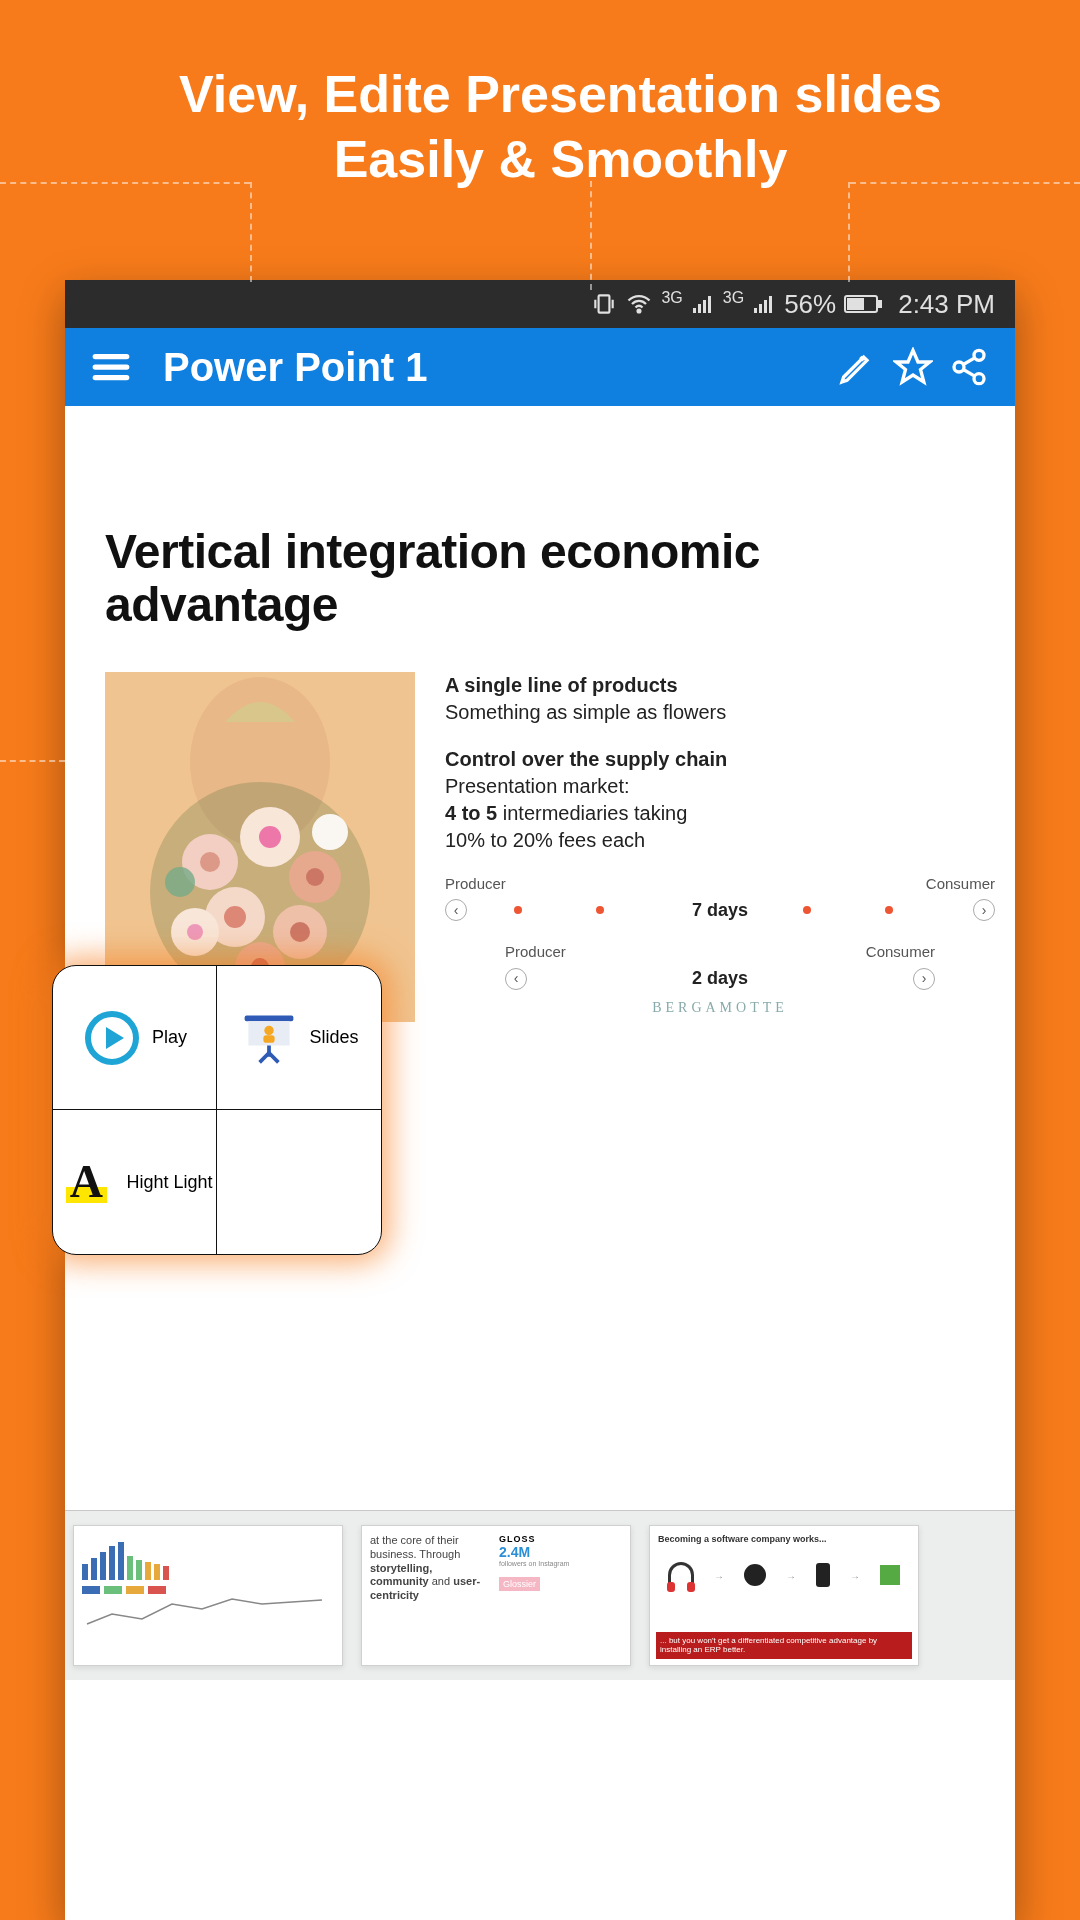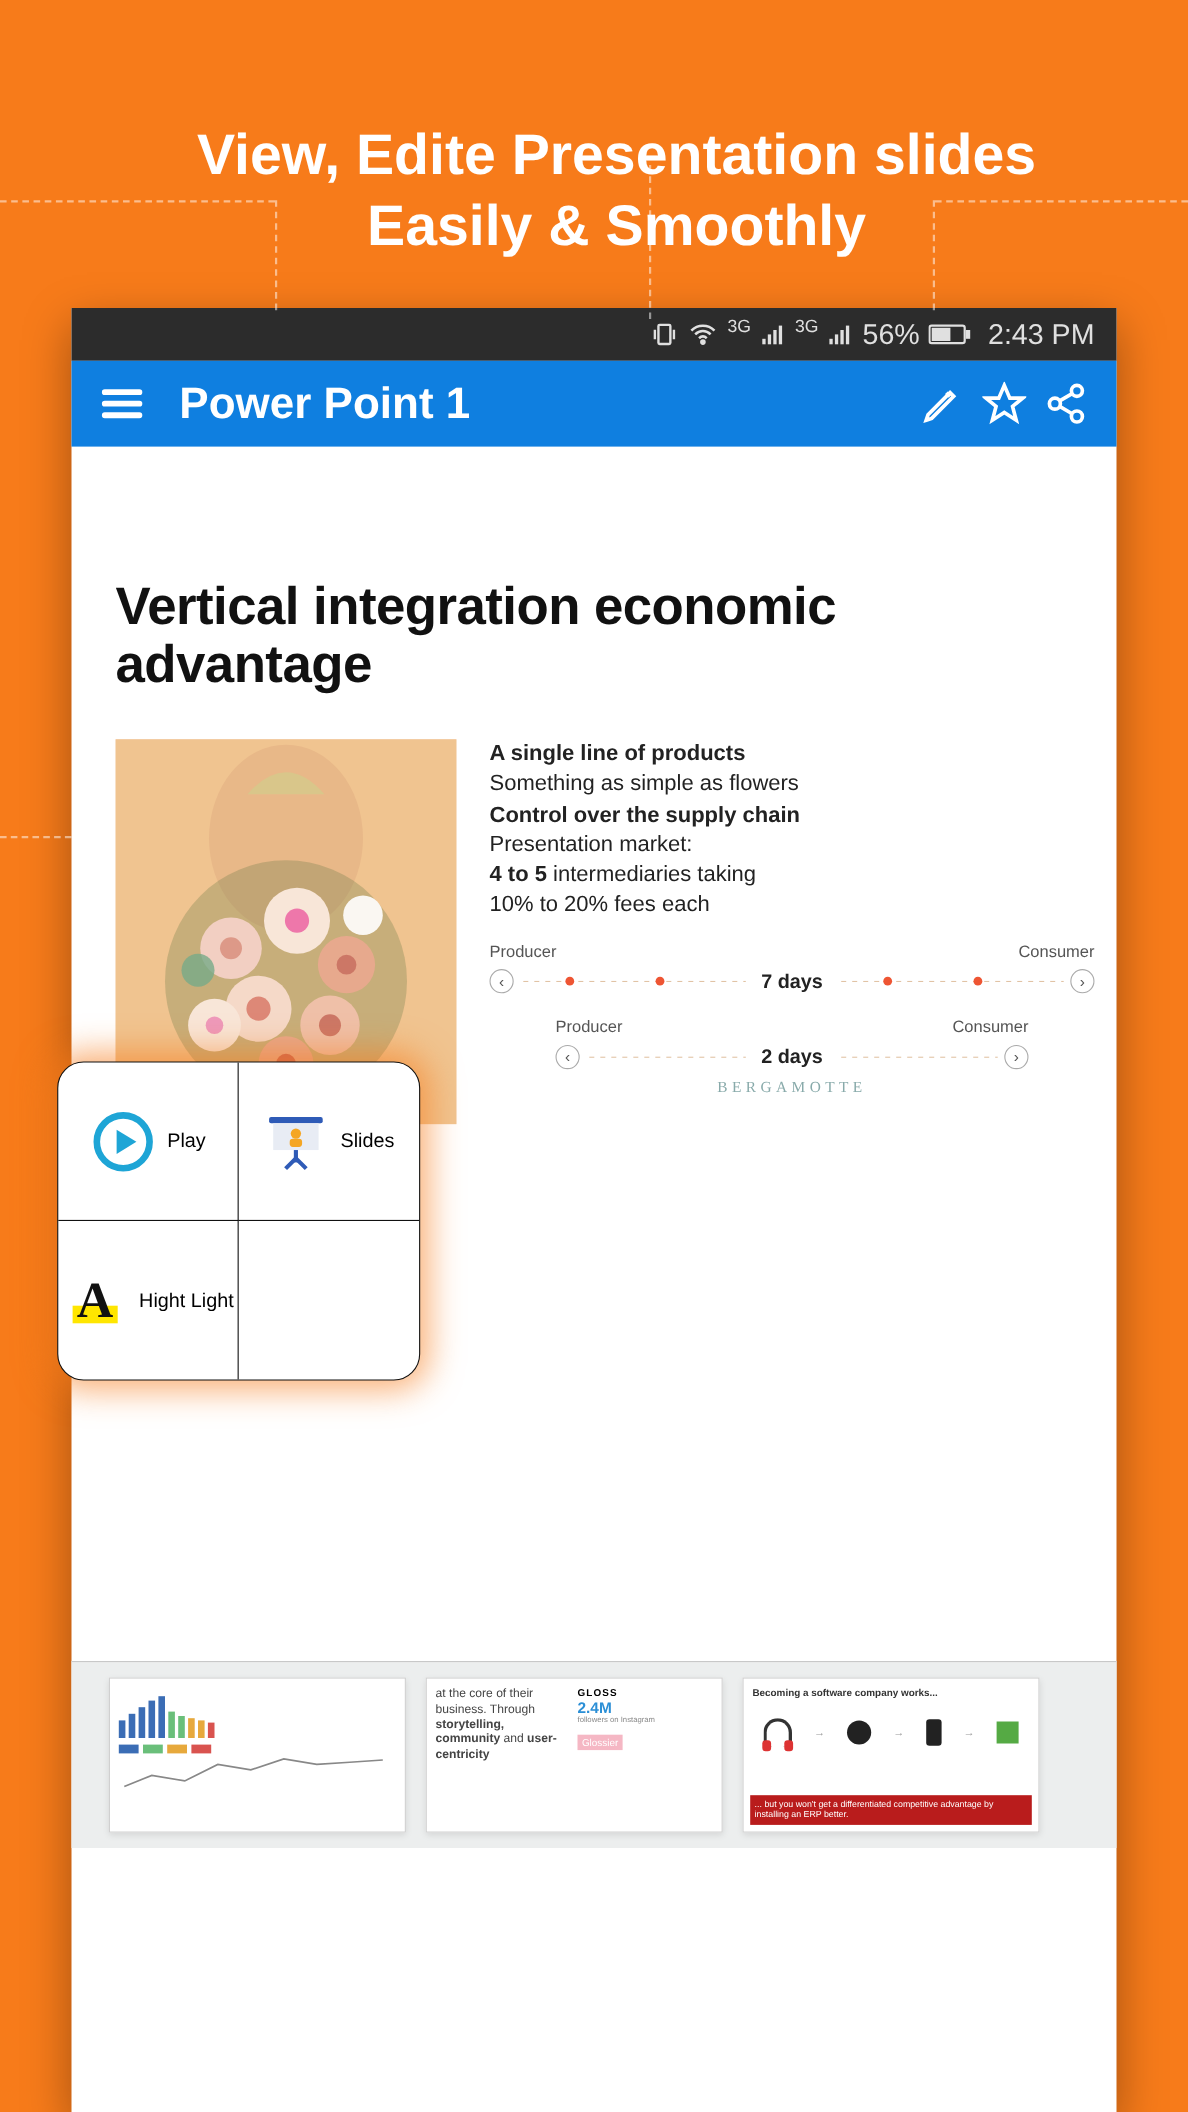--- a/index.html
+++ b/index.html
@@ -9,21 +9,21 @@
     background: #f77b1a;
     font-family: -apple-system, BlinkMacSystemFont, 'Segoe UI', Arial, sans-serif;
     position: relative;
     overflow: hidden;
   }
   .marketing-headline {
     color: #fff;
     text-align: center;
     font-size: 52px;
     font-weight: 700;
-    padding: 109px 40px 30px;
+    padding: 62px 40px 30px;
     line-height: 1.25;
     position: relative;
     z-index: 2;
     margin-left: 41px;
   }
   .dashed-line {
     position: absolute;
     border: 2px dashed rgba(255,255,255,0.5);
     z-index: 1;
   }
@@ -85,21 +85,21 @@
     margin-top: 40px;
     gap: 30px;
   }
   .slide-img {
     width: 310px; height: 350px;
     background: #f4c9a0;
     position: relative;
     overflow: hidden;
   }
   .slide-text { flex:1; font-size: 20px; line-height:1.35; color:#222; }
-  .slide-text .h { font-weight:700; margin-top:2px; }
+  .slide-text .h { font-weight:700; margin-top:20px; }
   .slide-text .h:first-child{ margin-top:0; }
   .timeline {
     margin-top: 20px;
     position: relative;
   }
   .tl-labels { display:flex; justify-content:space-between; font-size:15px; color:#555; }
   .tl-row { display:flex; align-items:center; margin-top:4px; gap:6px; }
   .tl-arrow { width:22px;height:22px;border:1px solid #aaa;border-radius:50%;display:flex;align-items:center;justify-content:center;font-size:14px;color:#555;background:#fff; }
   .tl-dots { flex:1; height:2px; background-image: radial-gradient(#c96 30%, transparent 30%); background-size: 10px 2px; position:relative; }
   .tl-dots.red::before,.tl-dots.red::after{content:'';position:absolute;width:8px;height:8px;background:#e53;border-radius:50%;top:-3px;}
@@ -134,21 +134,21 @@
   
   .thumbs {
     position:absolute;
     left:0;right:0;
     top: 1230px;
     height: 170px;
     background: #eceeee;
     border-top:1px solid #c8c8c8;
     display:flex;
     gap:18px;
-    padding: 14px 34px;
+    padding: 14px 8px;
     overflow:hidden;
   }
   .thumb {
     flex: 0 0 270px;
     background:#fff;
     border:1px solid #d0d0d0;
     box-shadow: 0 2px 6px rgba(0,0,0,0.1);
     font-size:10px;
     padding:8px;
     overflow:hidden;

